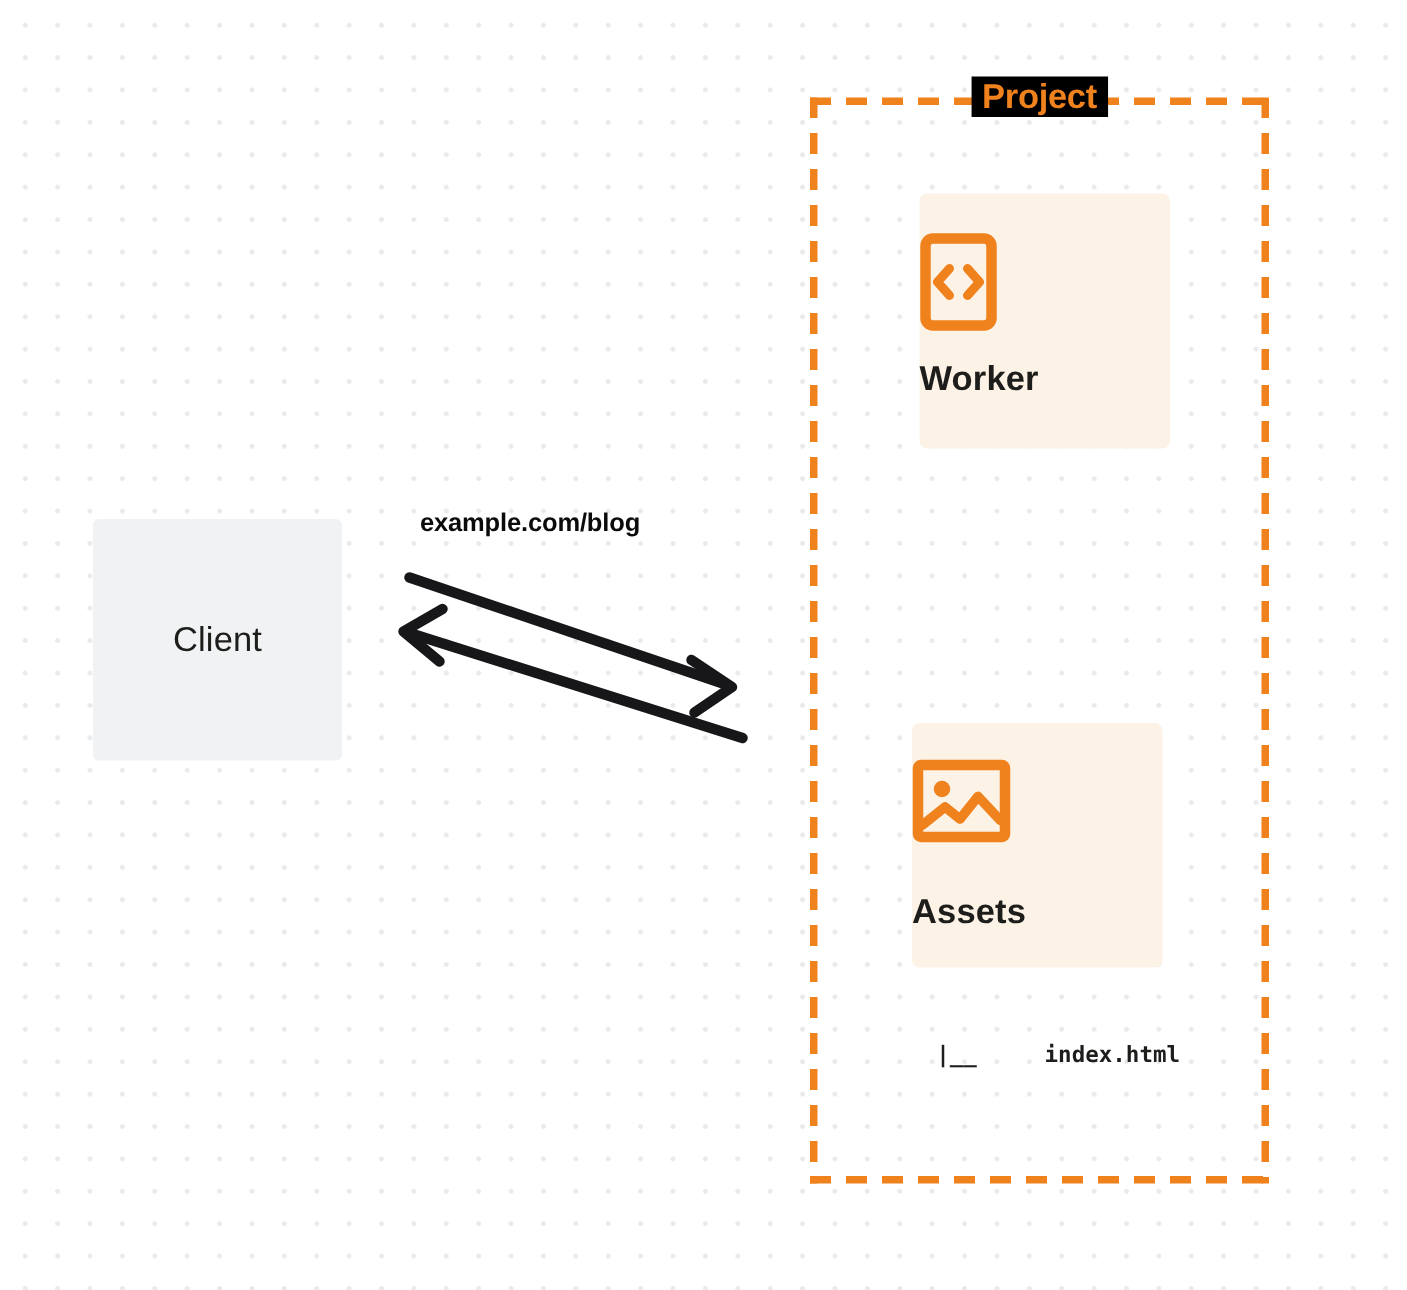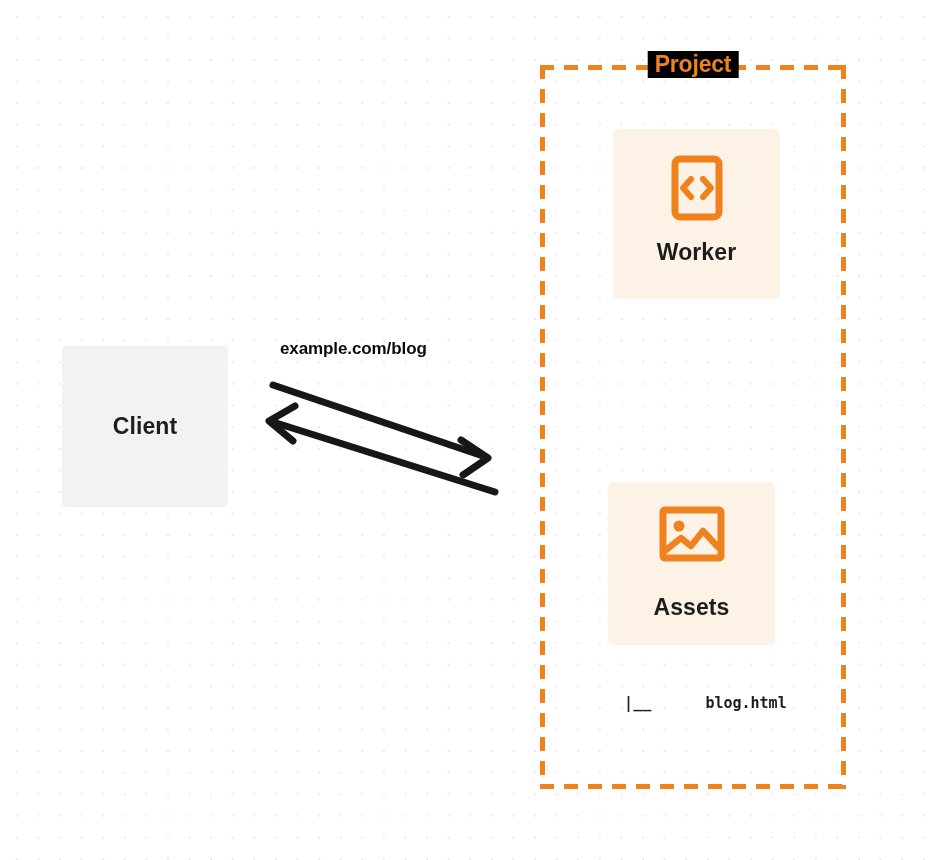--- a/index.html
+++ b/index.html
@@ -37,21 +37,21 @@
     width: 166px;
     height: 161px;
     background: #f1f2f4;
     border-radius: 4px;
     display: flex;
     align-items: center;
     justify-content: center;
   }
   #client-node .node-label {
     font-size: 23px;
-    font-weight: bold;
+    font-weight: normal;
     color: #1d1d1b;
     letter-spacing: 0.1px;
   }
 
   
   #flow-arrows {
     left: 255px;
     top: 365px;
     width: 260px;
     height: 150px;
@@ -119,21 +119,21 @@
   }
 
   
   .resource-card {
     position: absolute;
     width: 167px;
     background: #fdf2e6;
     border-radius: 5px;
     display: flex;
     flex-direction: column;
-    align-items: center;
+    align-items: flex-start;
     z-index: 3;
   }
   #worker-node {
     left: 613px;
     top: 129px;
     height: 170px;
     padding-top: 26px;
     box-sizing: border-box;
   }
   #assets-node {
@@ -212,15 +212,15 @@
 <div class="resource-card" id="assets-node">
   <svg width="66" height="56" viewBox="0 0 66 56">
     <rect x="4" y="4" width="58" height="48" rx="2" ry="2" fill="none" stroke="#f0821e" stroke-width="7"></rect>
     <circle cx="20" cy="20" r="5.5" fill="#f0821e"></circle>
     <polyline points="7,44 22,32 32,40 44,25 59,41" fill="none" stroke="#f0821e" stroke-width="6.5" stroke-linecap="round" stroke-linejoin="round"></polyline>
   </svg>
   <span class="node-label">Assets</span>
 </div>
 
 <div class="layer" id="asset-file-tree">
-  <span class="tree-line">    |__      blog.html</span>
+  <span class="tree-line">    |__     index.html</span>
   
 </div>
 
 </body></html>

